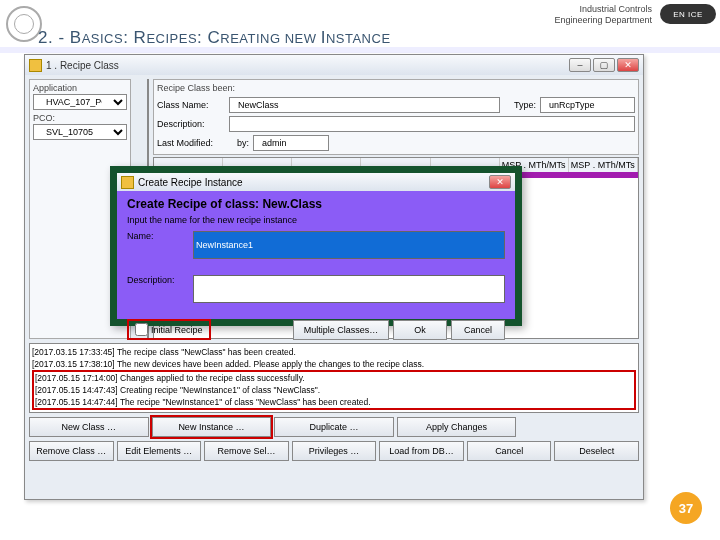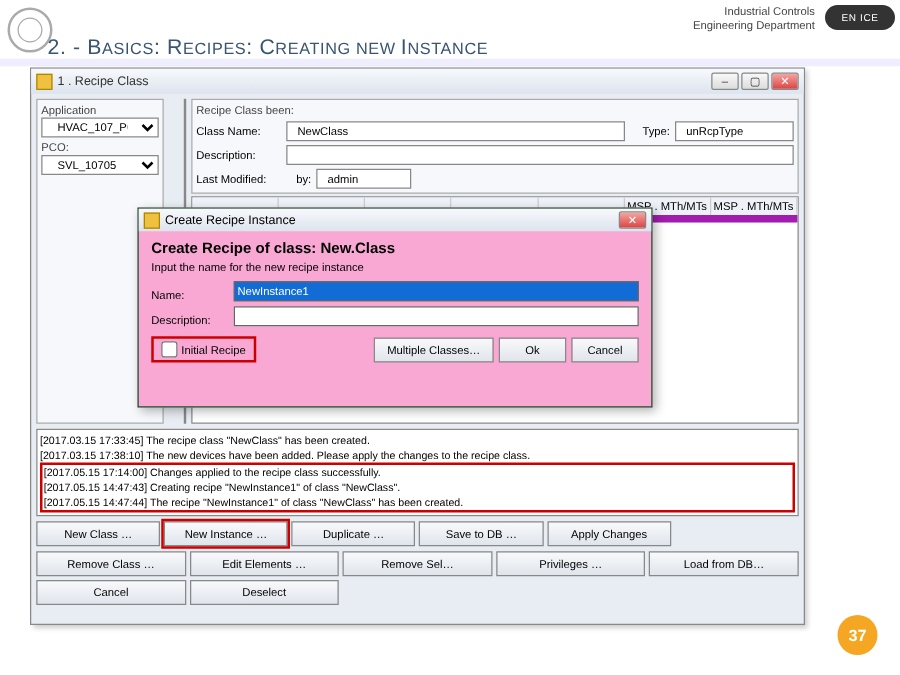--- a/index.html
+++ b/index.html
@@ -30,31 +30,31 @@
   .right-col{flex:1;display:flex;flex-direction:column;gap:2px}
   .frm{border:1px solid #aaa;background:#f6f8fb;padding:3px;display:flex;flex-direction:column;gap:3px}
   .fr-row{display:flex;gap:4px;align-items:center}
   .fr-row .lab{width:68px;font-size:9px}
   .fr-row input{flex:1}
   .inst-table{flex:1;background:#fff;border:1px solid #888}
   .inst-hrow{display:flex;background:#eef2f8;border-bottom:6px solid #a21caf}
   .inst-hrow div{border-right:1px solid #ccc;font-size:9px;padding:2px;flex:1;white-space:nowrap;overflow:hidden}
   .log{height:70px;background:#fff;border:1px solid #888;font-size:8.5px;padding:2px;overflow:hidden;line-height:12px}
   .log-hl{border:2px solid #c00;padding:0 1px}
-  .btns{display:grid;grid-template-columns:repeat(6,1fr);gap:3px}
+  .btns{display:grid;grid-template-columns:repeat(5,1fr);gap:3px}
   .btn{height:20px;background:linear-gradient(#f8f9fb,#e0e5ec);border:1px solid #888;font-size:9px;cursor:pointer;display:flex;align-items:center;justify-content:center}
   .hl{outline:2px solid #c00}
-  .modal{position:absolute;left:110px;top:166px;width:412px;height:160px;background:#f9a8d4;border:1px solid #14532d;box-shadow:3px 3px 8px rgba(0,0,0,.3);font-size:10px}
+  .modal{position:absolute;left:110px;top:166px;width:412px;height:160px;background:#8b5cf6;border:7px solid #14532d;box-shadow:3px 3px 8px rgba(0,0,0,.3);font-size:10px}
   .modal .mt{height:18px;background:linear-gradient(#f7f9fc,#dde4ee);display:flex;align-items:center;padding:0 4px}
   .modal .mb{padding:6px 10px}
   .modal h3{font-size:12px;margin-bottom:4px}
   .modal .sub{font-size:9px;margin-bottom:6px}
-  .modal .fr{display:flex;align-items:flex-end;gap:6px;margin-bottom:4px}
+  .modal .fr{display:flex;align-items:flex-start;gap:6px;margin-bottom:16px}
   .modal .fr .lab{width:60px;font-size:9px}
-  .modal .fr input[type=text]{flex:1;height:16px;border:1px solid #666;font-size:9px;padding:0 2px}
+  .modal .fr input[type=text]{flex:1;height:28px;border:1px solid #666;font-size:9px;padding:0 2px}
   .modal .fr input.sel{background:#116cd6;color:#fff}
   .modal .btm{display:flex;gap:4px;justify-content:flex-end;margin-top:8px;align-items:center}
   .modal .btm .cb{margin-right:auto;display:flex;align-items:center;gap:3px;font-size:9px;border:2px solid #c00;padding:2px 6px}
   .slide-num{position:absolute;right:18px;bottom:16px;width:32px;height:32px;border-radius:50%;background:#f5a623;color:#fff;font-weight:bold;font-size:13px;display:flex;align-items:center;justify-content:center}
   .tiny-icon{width:13px;height:13px;background:#f0c040;border:1px solid #a80;margin-right:4px}
 </style>
 </head>
 <body>
 
 <div class="header">
@@ -136,24 +136,23 @@
       <div class="log-hl">
         <div>[2017.05.15 17:14:00] Changes applied to the recipe class successfully.</div>
         <div>[2017.05.15 14:47:43] Creating recipe "NewInstance1" of class "NewClass".</div>
         <div>[2017.05.15 14:47:44] The recipe "NewInstance1" of class "NewClass" has been created.</div>
       </div>
     </div>
     <div class="btns">
       <div class="btn">New Class …</div>
       <div class="btn hl">New Instance …</div>
       <div class="btn">Duplicate …</div>
-      <div class="btn">Save to DB …</div>
       <div class="btn">Apply Changes</div>
     </div>
-    <div class="btns" style="grid-template-columns:repeat(5,1fr)">
+    <div class="btns" style="grid-template-columns:repeat(7,1fr)">
       <div class="btn">Remove Class …</div>
       <div class="btn">Edit Elements …</div>
       <div class="btn">Remove Sel…</div>
       <div class="btn">Privileges …</div>
       <div class="btn">Load from DB…</div>
       <div class="btn">Cancel</div>
       <div class="btn">Deselect</div>
     </div>
   </div>
 </div>

